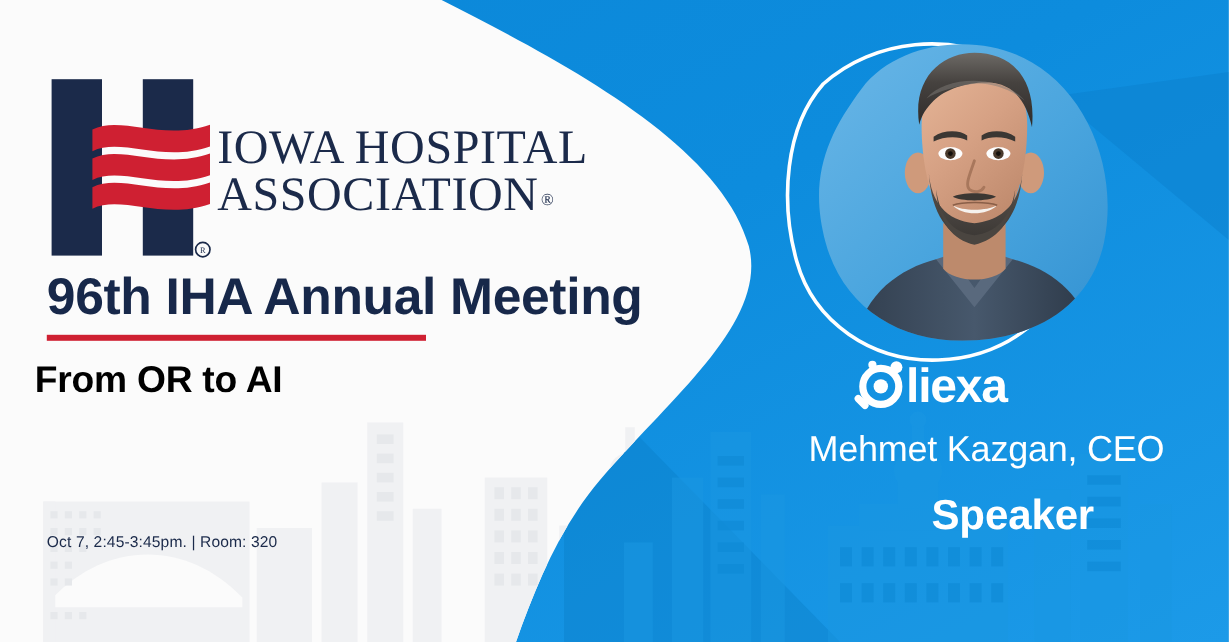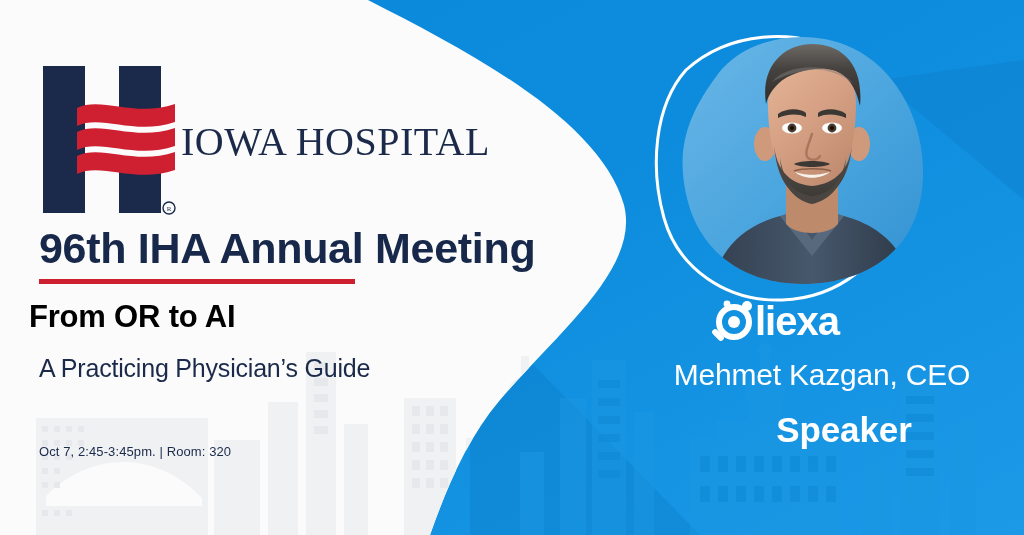--- a/index.html
+++ b/index.html
@@ -327,31 +327,31 @@
           <path d="M38,46 C62,34 96,56 136,42 L136,60 C96,74 62,52 38,64 Z" fill="#cf2032"></path>
           <path d="M38,70 C62,58 96,80 136,66 L136,84 C96,98 62,76 38,88 Z" fill="#cf2032"></path>
           <path d="M38,94 C62,82 96,104 136,90 L136,108 C96,122 62,100 38,112 Z" fill="#cf2032"></path>
 
           <circle cx="130" cy="146" r="6" fill="none" stroke="#1b2a4a" stroke-width="1.4"></circle>
           <text x="130" y="149" font-family="Liberation Serif, serif" font-size="7" fill="#1b2a4a" text-anchor="middle">R</text>
         </svg>
       </div>
       <div id="iha-wordmark">
         <span class="wm-line">IOWA HOSPITAL</span>
+        <span class="wm-line"><span>ASSOCIATION</span><span class="reg">®</span></span>
       </div>
     </div>
 
     <h1 id="meeting-title">96th IHA Annual Meeting</h1>
 
     <div id="title-rule"></div>
 
     <h2 id="session-title">From OR to AI</h2>
 
     <p id="session-subtitle">
-      <span class="sub-line">A Practicing Physician’s Guide</span>
     </p>
 
     <p id="session-meta">Oct 7, 2:45-3:45pm. | Room: 320</p>
   </div>
 
   <div id="right-content">
 
     <div id="portrait-wrap">
       <svg viewBox="0 0 404 268">
         <defs>

